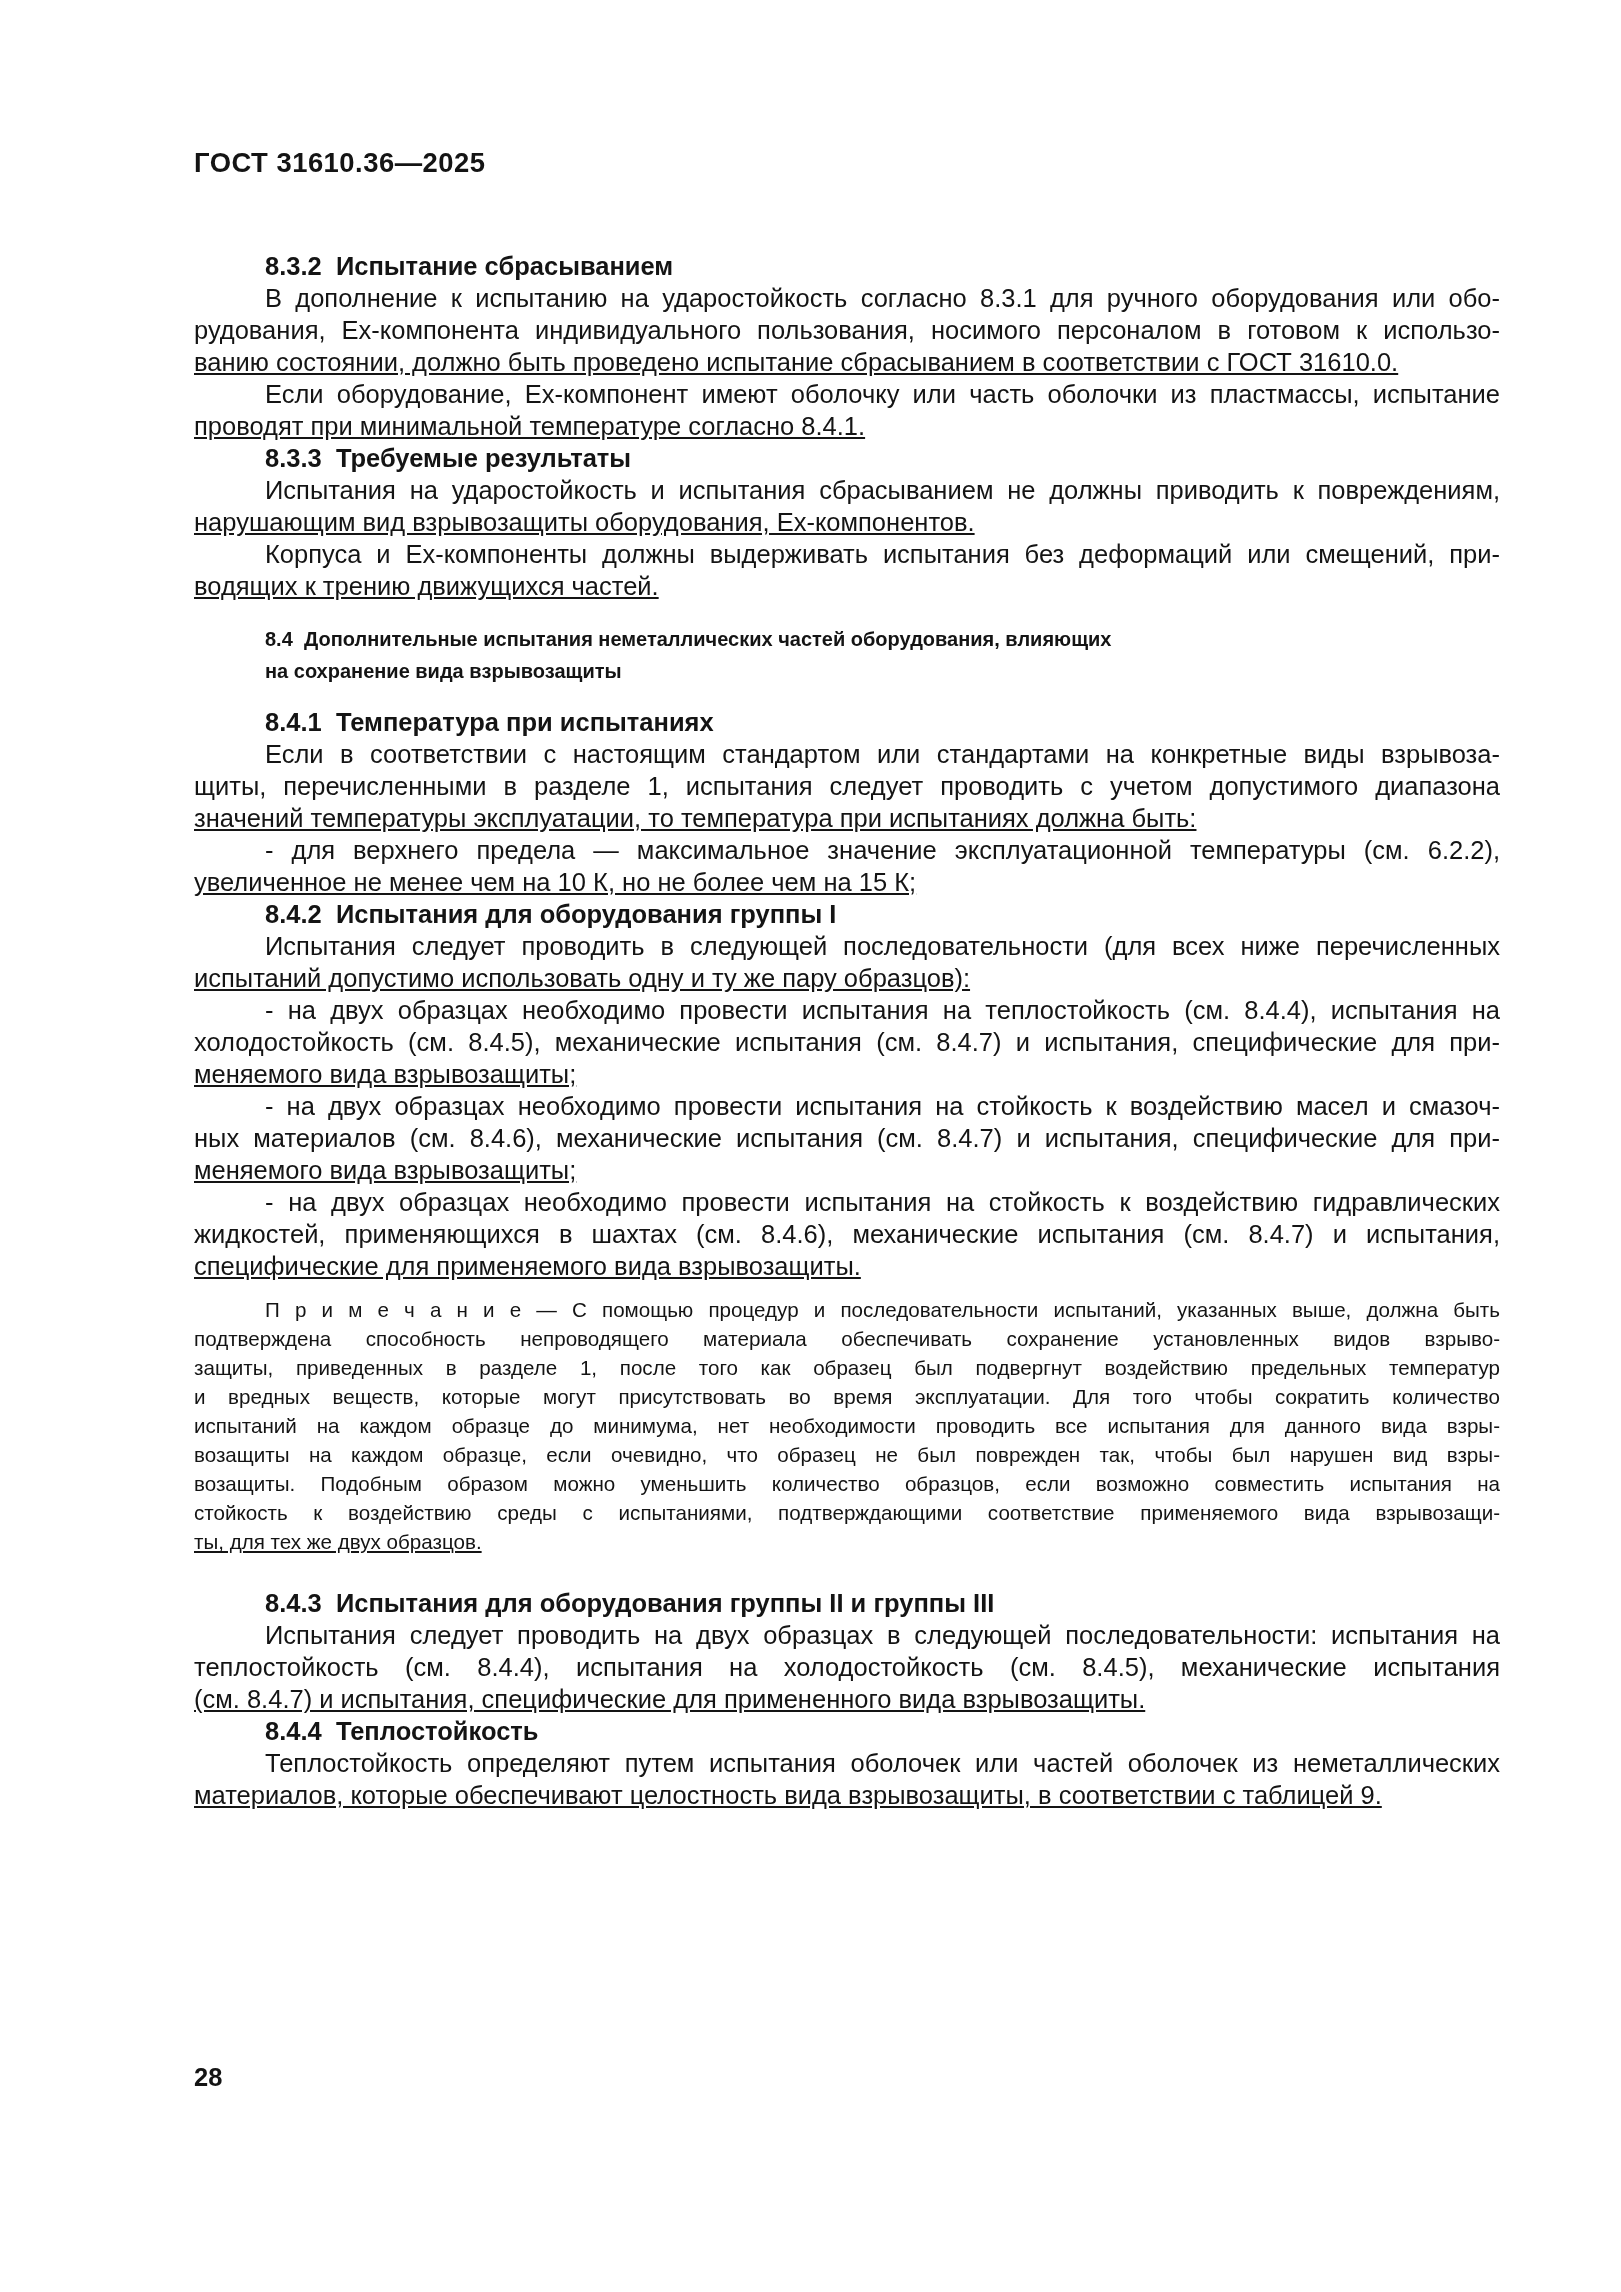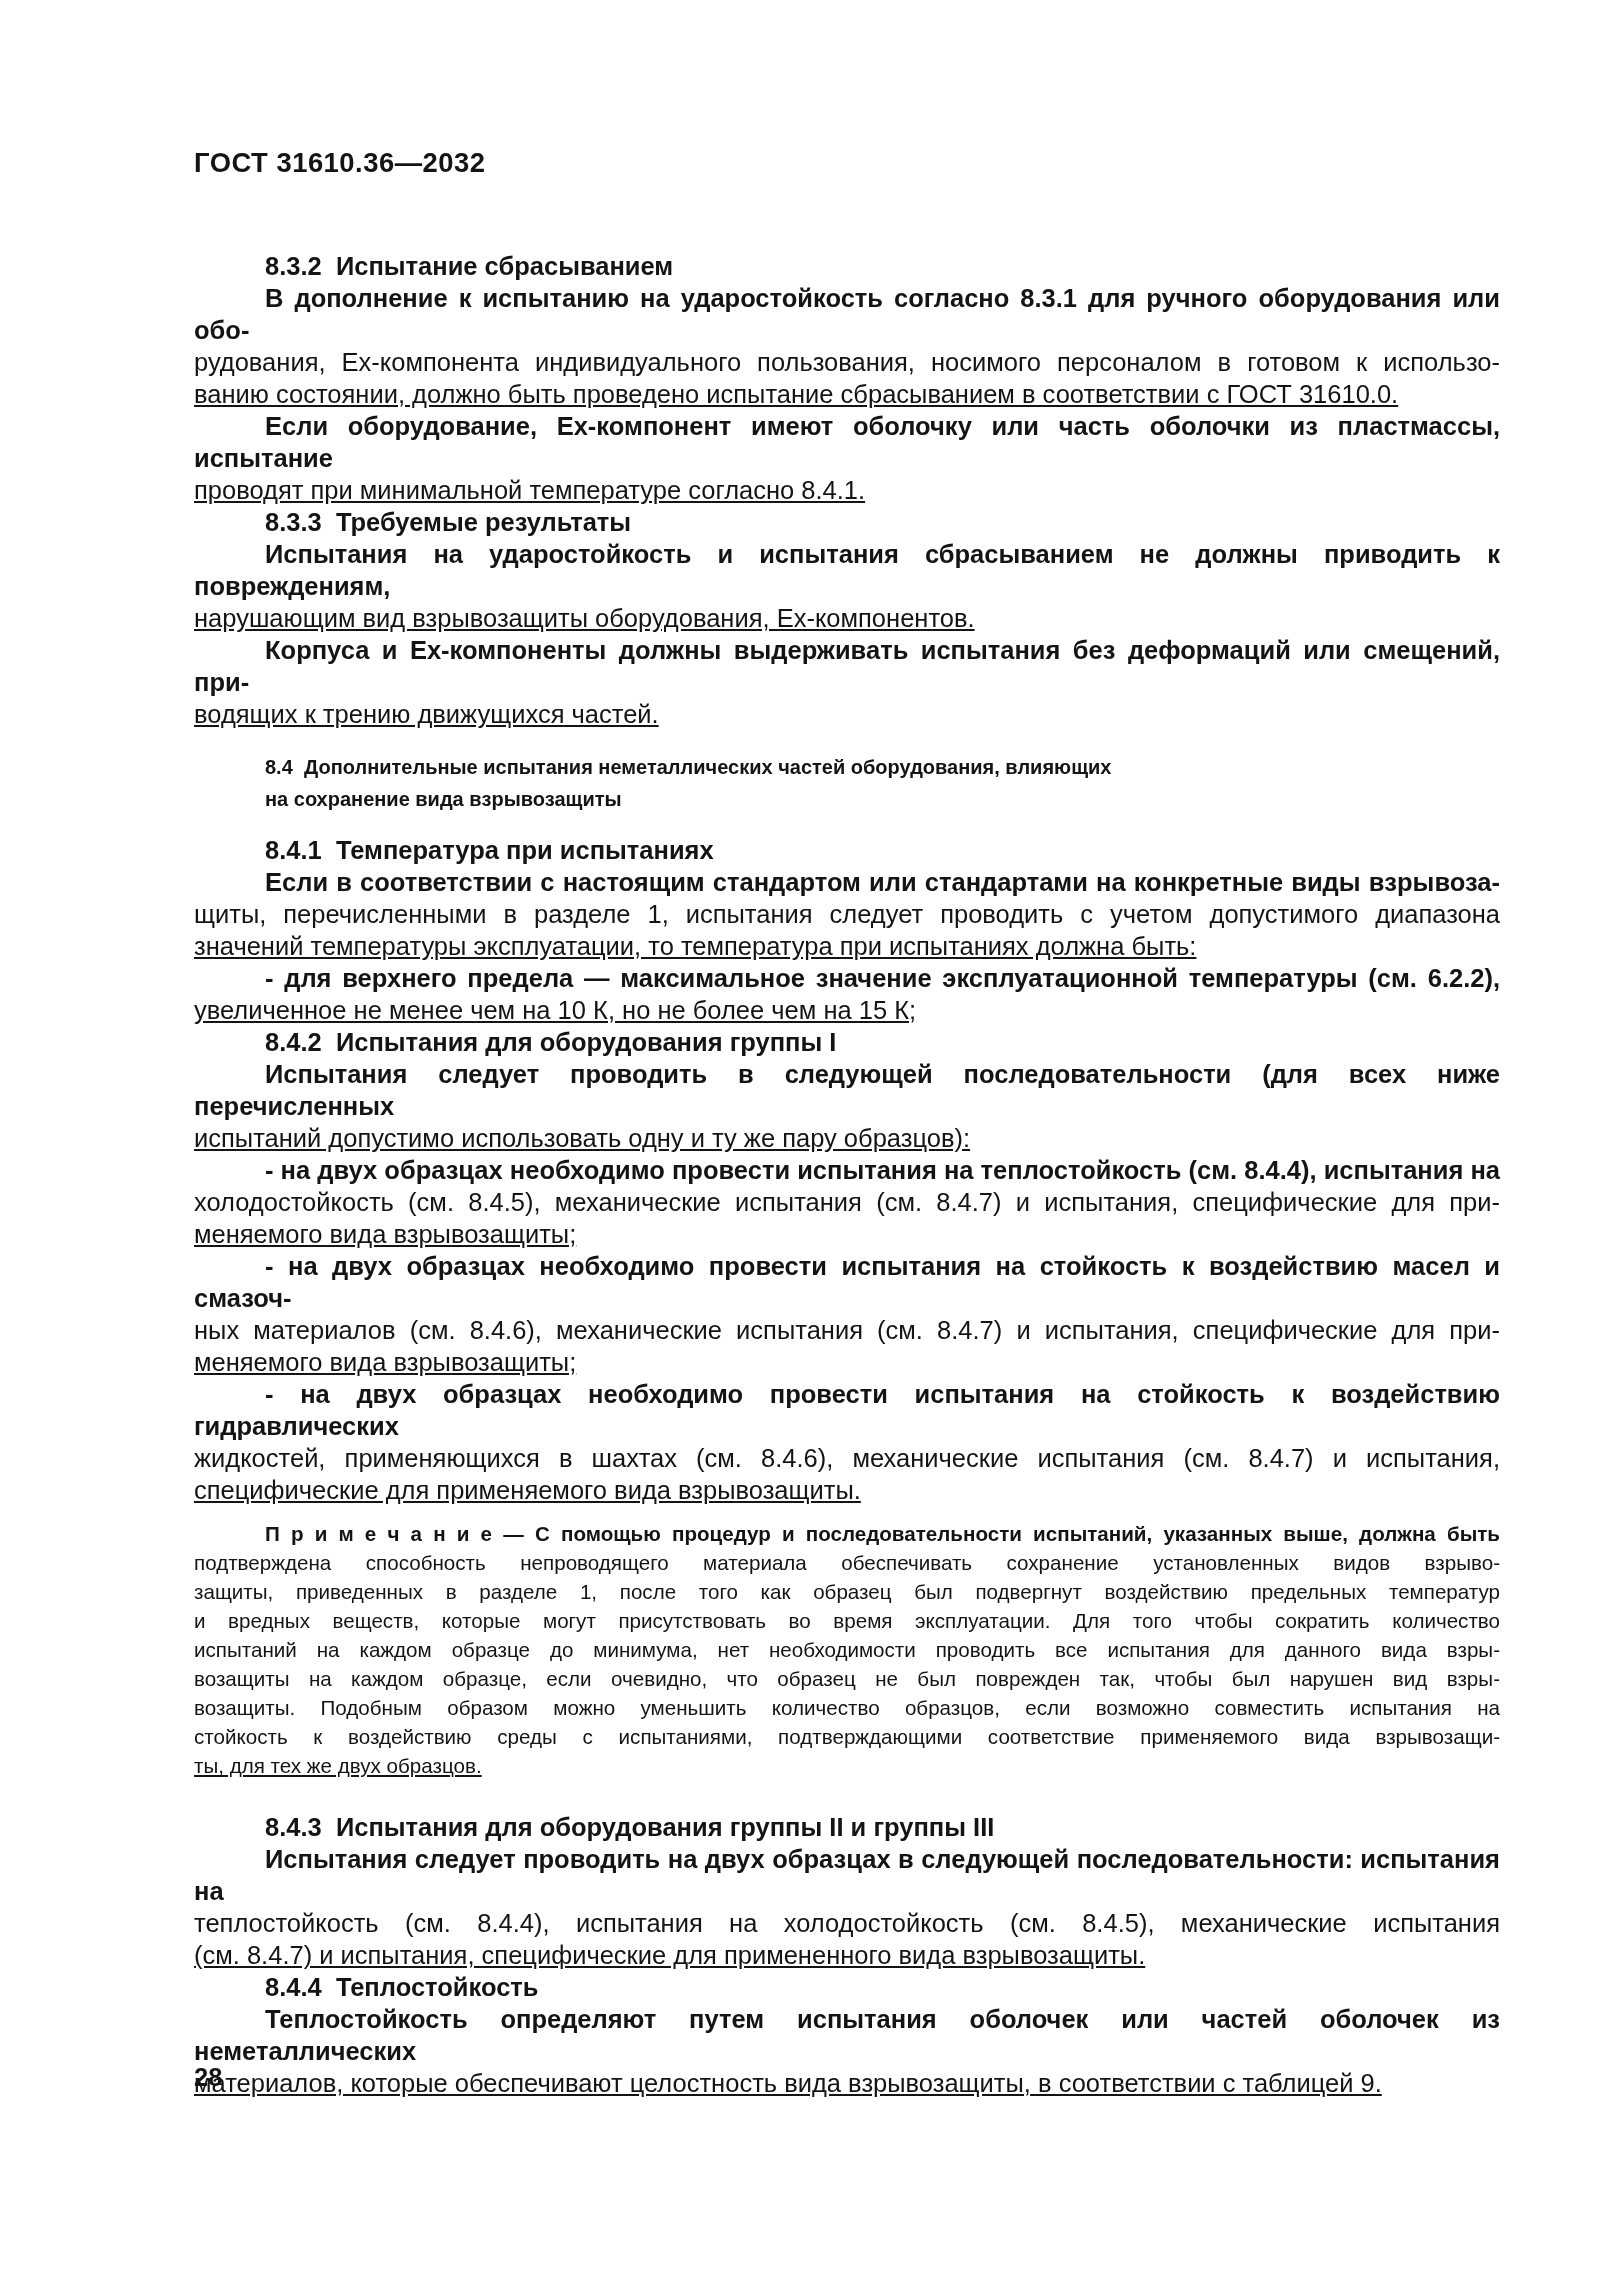--- a/index.html
+++ b/index.html
@@ -37,21 +37,20 @@
     text-align-last: justify;
   }
   .block-p .line.last,
   .block-note .line.last {
     text-align-last: left;
     text-decoration: underline;
   }
   .block-p .line.first,
   .block-note .line.first {
     text-indent: 71px;
-    font-weight: bold;
   }
   
   .block-h3 .line,
   .block-section .line {
     font-weight: bold;
     text-indent: 71px;
     white-space: pre-wrap;
     text-align: left;
     text-align-last: left;
   }
@@ -73,21 +72,21 @@
     left: 194px;
     top: 2063px;
     font-size: 25.5px;
     font-weight: bold;
   }
 </style>
 </head>
 <body>
 
 <div class="page">
-  <div class="doc-header">ГОСТ 31610.36—2032</div>
+  <div class="doc-header">ГОСТ 31610.36—2025</div>
 
   <div class="doc-body">
       <div class="block block-h3">
         <div class="line first last">8.3.2  Испытание сбрасыванием</div>
       </div>
       <div class="block block-p">
         <div class="line first">В дополнение к испытанию на ударостойкость согласно 8.3.1 для ручного оборудования или обо-</div>
         <div class="line">рудования, Ex-компонента индивидуального пользования, носимого персоналом в готовом к использо-</div>
         <div class="line last">ванию состоянии, должно быть проведено испытание сбрасыванием в соответствии с ГОСТ 31610.0.</div>
       </div>

